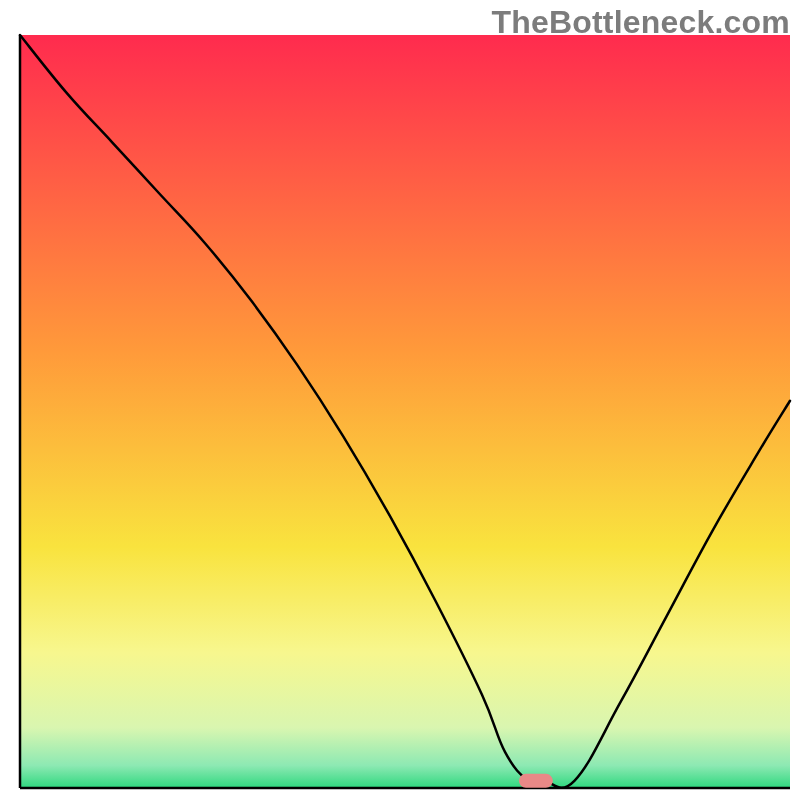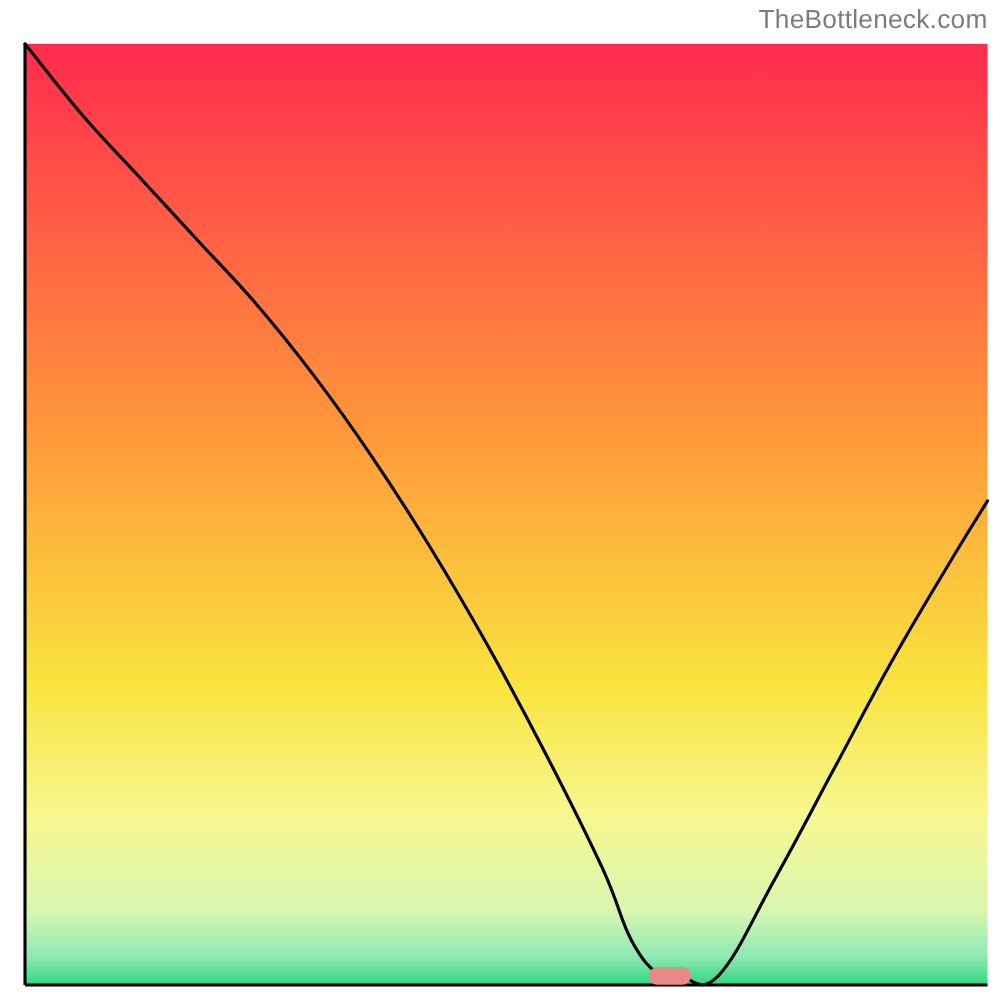--- a/index.html
+++ b/index.html
@@ -13,22 +13,22 @@
   .frame {
     position: relative;
     width: 800px;
     height: 800px;
     background: #ffffff;
   }
   .watermark {
     position: absolute;
     top: 4px;
     right: 10px;
-    font-size: 21px;
-    font-weight: 400;
+    font-size: 32px;
+    font-weight: 700;
     color: #7c7c7c;
     letter-spacing: 0.2px;
     user-select: none;
   }
   svg.chart {
     position: absolute;
     left: 0;
     top: 0;
     width: 800px;
     height: 800px;

